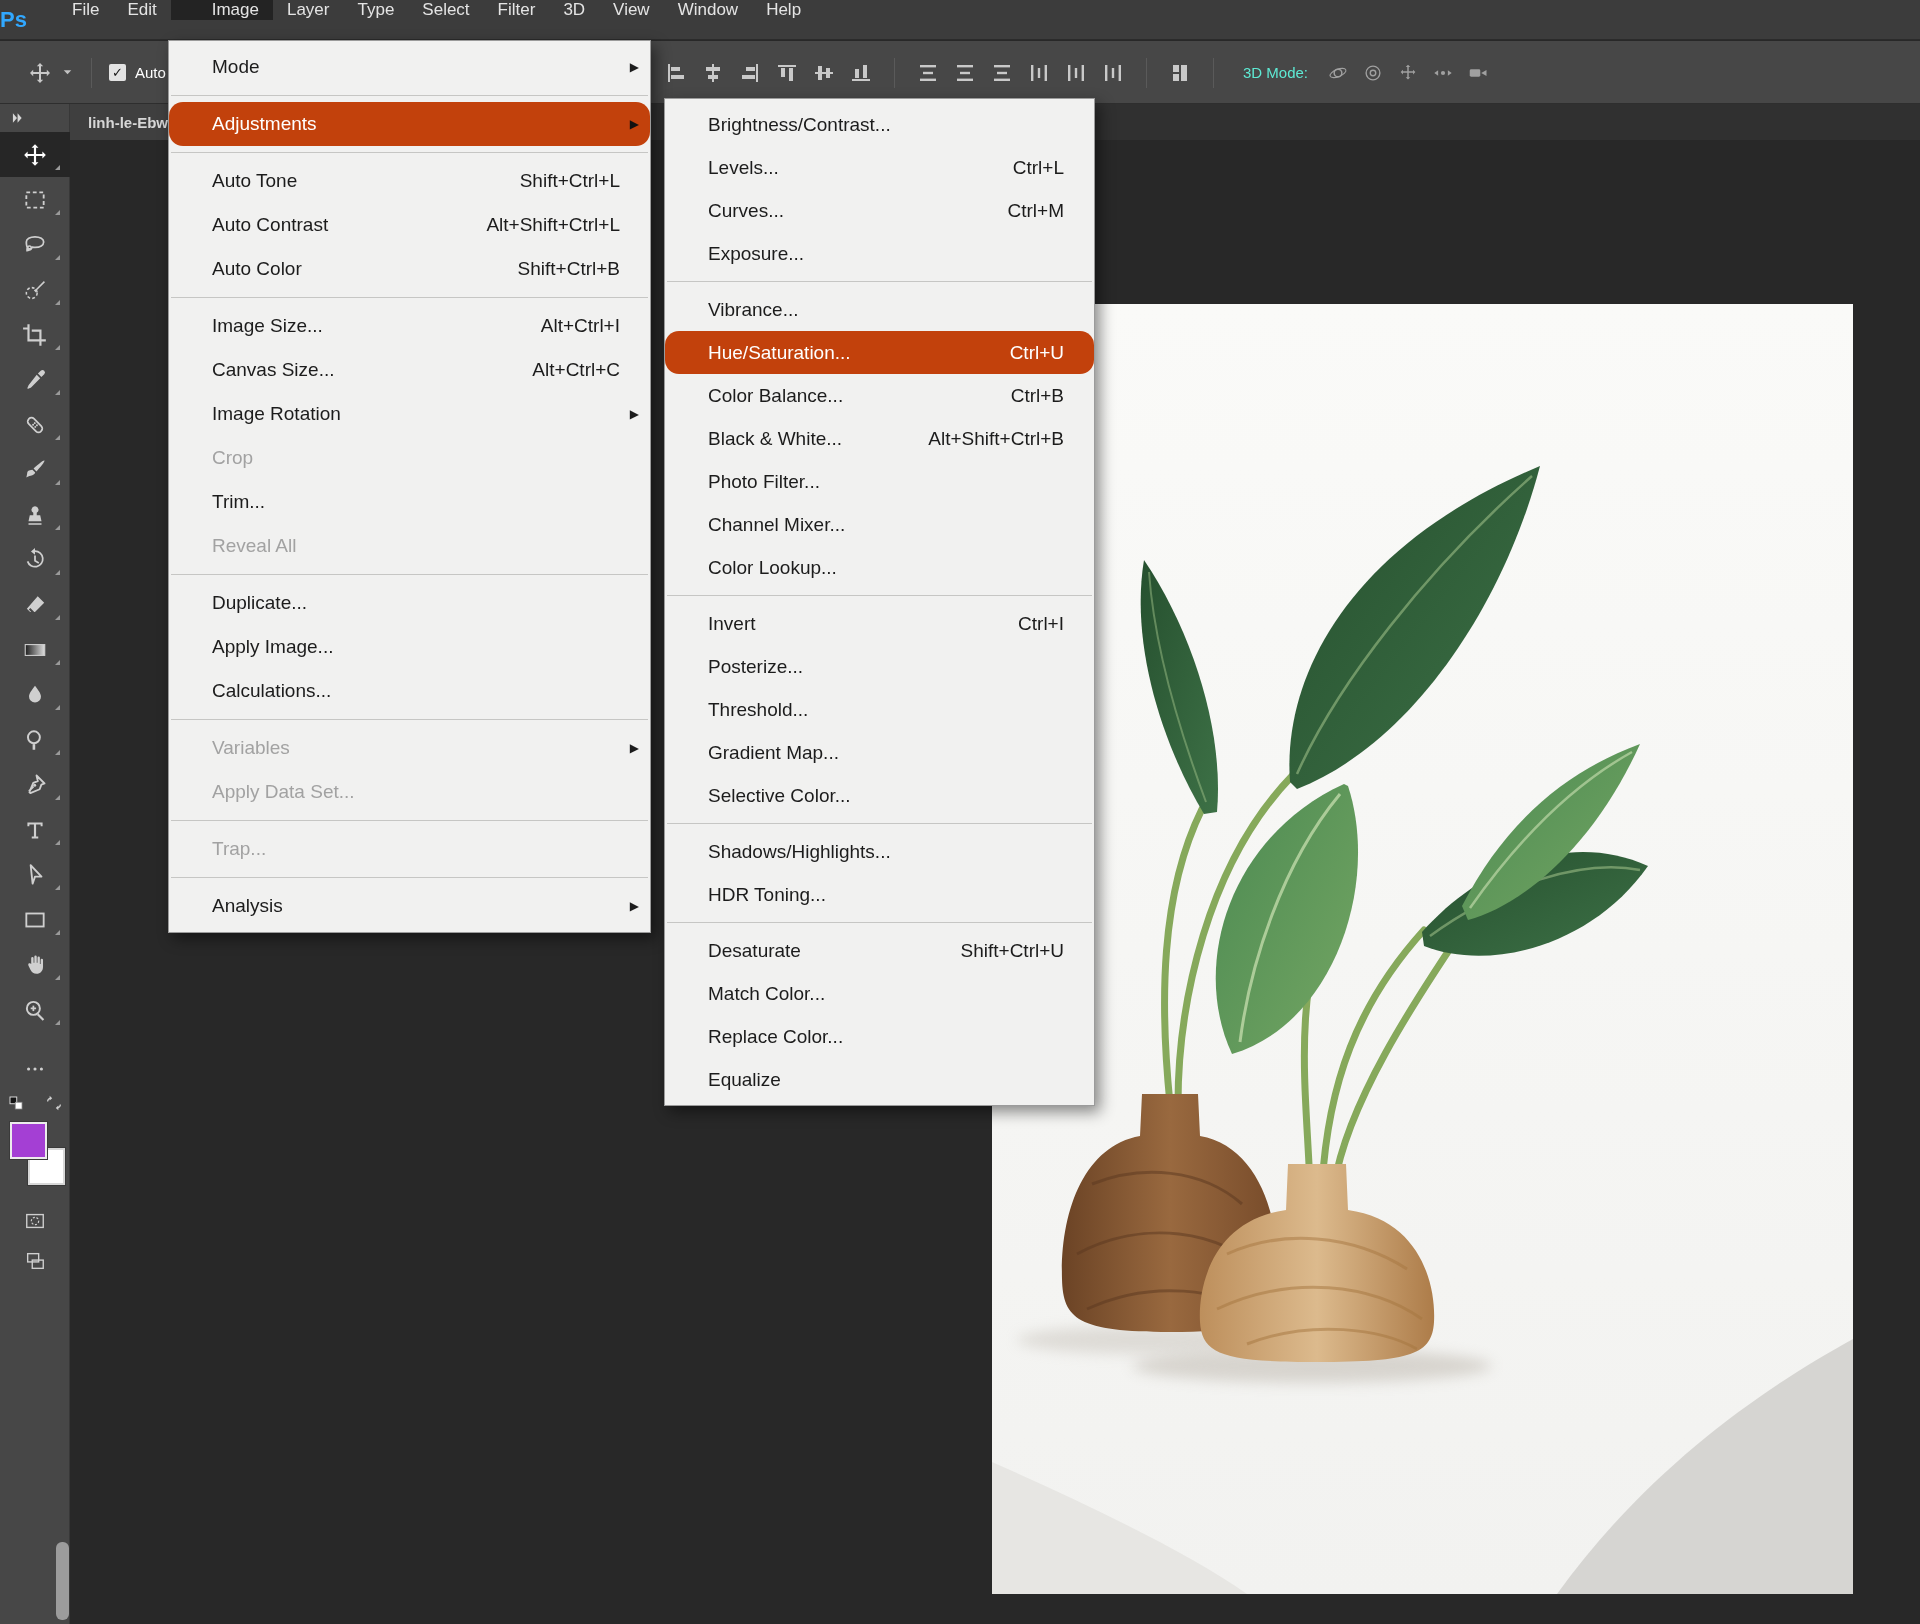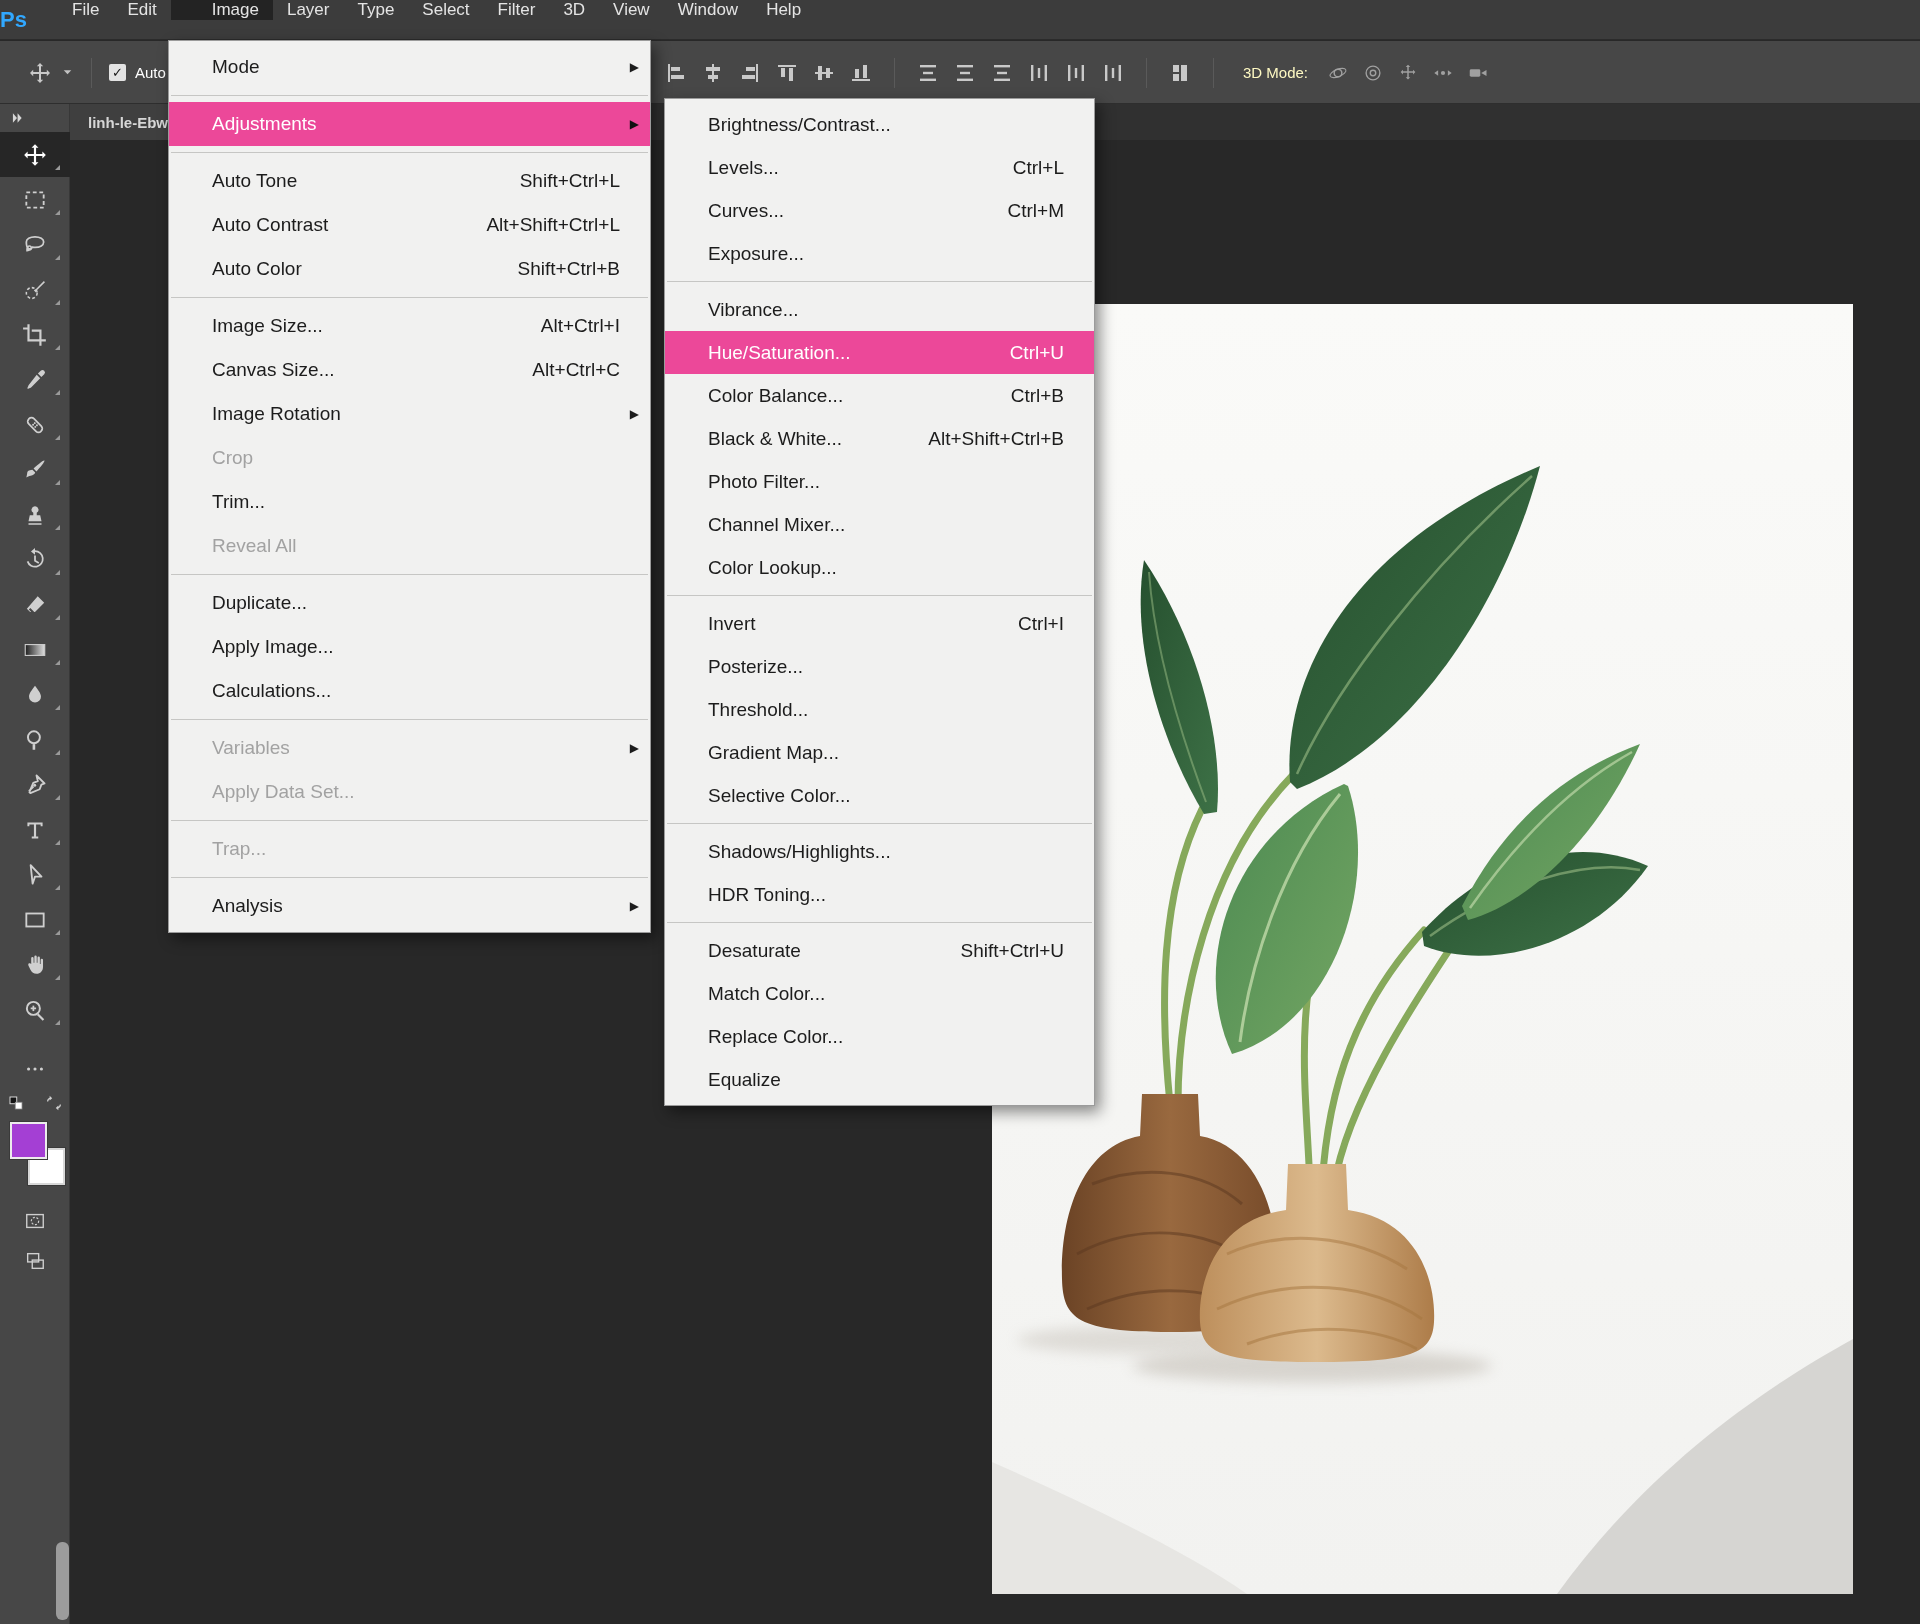--- a/index.html
+++ b/index.html
@@ -21,21 +21,21 @@
   .ob-left { position:absolute; left:0; top:0; height:63px; display:flex; align-items:center; padding-left:28px; gap:9px; }
   .ob-right { position:absolute; left:664px; top:0; height:63px; display:flex; align-items:center; gap:13px; }
   .ob-sep { width:1px; height:30px; background:#5a5a5a; margin:0 8px; }
   .ob-ic { display:inline-flex; width:24px; height:24px; color:#c9c9c9; }
   .ob-ic.sm { width:13px; height:13px; color:#c2c2c2; }
   .ob-ic.dim { color:#a0a0a0; width:22px; height:22px; }
   .ob-ic svg { width:100%; height:100%; fill:currentColor; }
   .ob-check { width:17px; height:17px; background:#e3e3e3; border-radius:2px; color:#161616;
               font-size:13px; line-height:17px; text-align:center; }
   .ob-label { font-size:15px; color:#ffffff; }
-  .ob-3dlabel { font-size:15px; color:#fef9c3; margin:0 6px 0 8px; }
+  .ob-3dlabel { font-size:15px; color:#5eead4; margin:0 6px 0 8px; }
 
   
   .toolbar { position:absolute; left:0; top:104px; width:70px; bottom:0; background:#474747;
              border-right:1px solid #383838; z-index:10; }
   .collapse { height:28px; display:flex; align-items:center; padding-left:10px; color:#d6d6d6; }
   .collapse .icon { width:14px; height:14px; }
   .tool { position:relative; width:70px; height:45px; background:transparent; border:0; display:flex;
           align-items:center; justify-content:center; color:#cfcfcf; cursor:default; }
   .tool.selected { background:#262626; color:#ffffff; }
   .tool .icon { width:26px; height:26px; }
@@ -71,21 +71,21 @@
   .image-menu { left:168px; top:40px; width:483px; }
   .submenu   { left:664px; top:98px; width:431px; }
   .mrow { position:relative; display:flex; align-items:center; height:44px; padding:0 30px 0 43px;
           font-size:19px; color:#1c1c1c; }
   .submenu .mrow { height:43px; }
   .mshort { margin-left:auto; }
   .marrow { display:none; position:absolute; right:11px; top:50%; transform:translateY(-50%);
             font-size:12px; color:#1c1c1c; }
   .has-sub .marrow { display:block; }
   .mrow.disabled { color:#a2a2a2; }
-  .mrow.hl { background:#ec4899; color:#ffffff; }
+  .mrow.hl { background:#c2410c; color:#ffffff;border-radius:14px; }
   .mrow.hl .marrow { color:#111111; }
   .msep { height:1px; background:#c6c6c4; margin:6px 2px; }
 </style>
 </head>
 <body>
 
 <div class="app">
 
   <header class="menubar">
     <span class="ps-logo">Ps</span>

